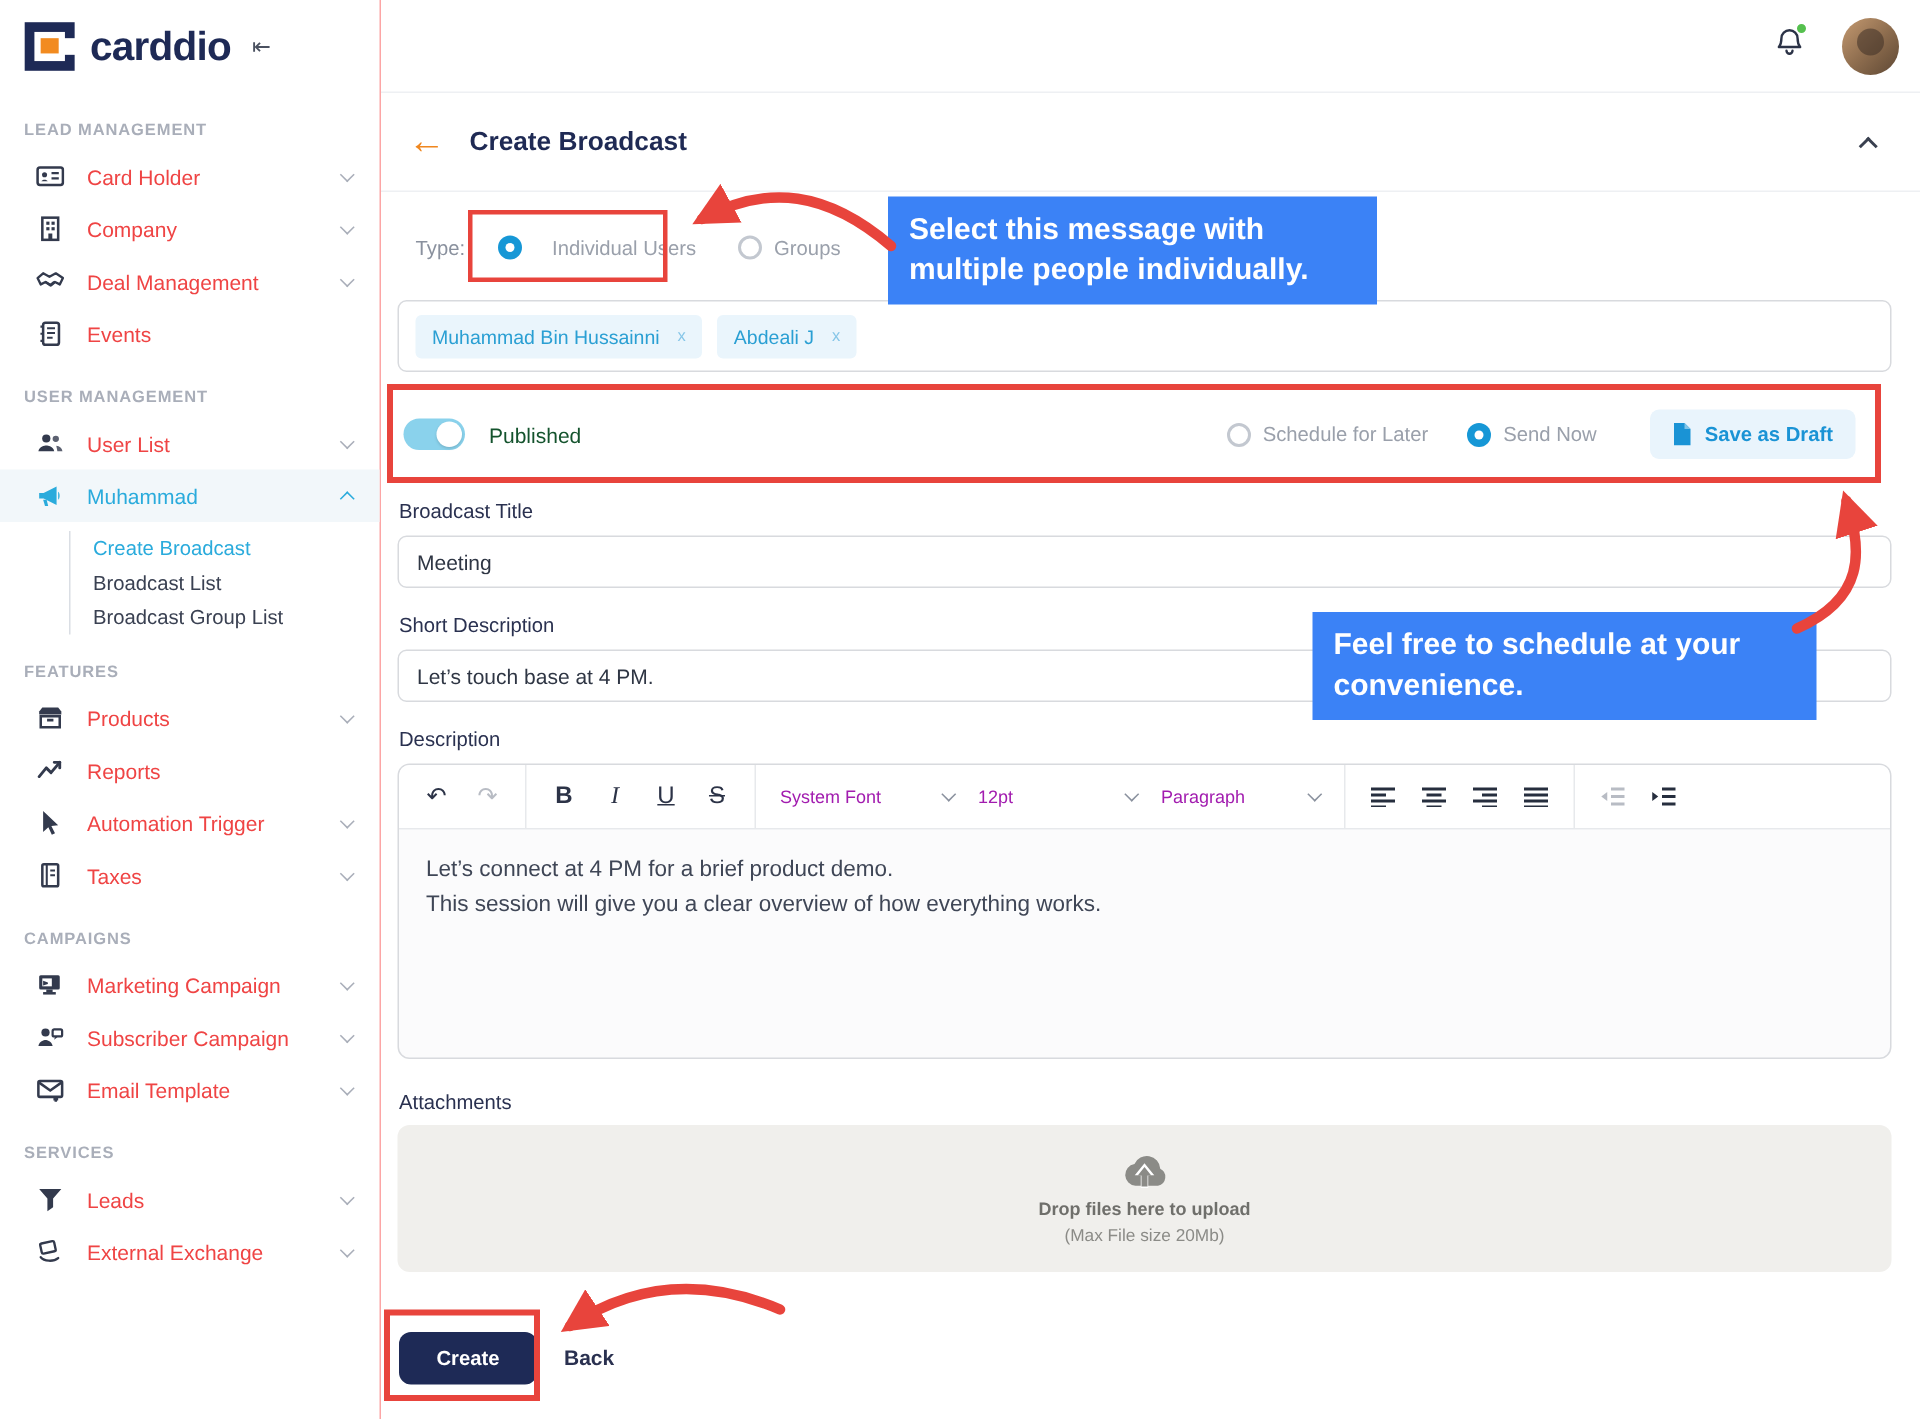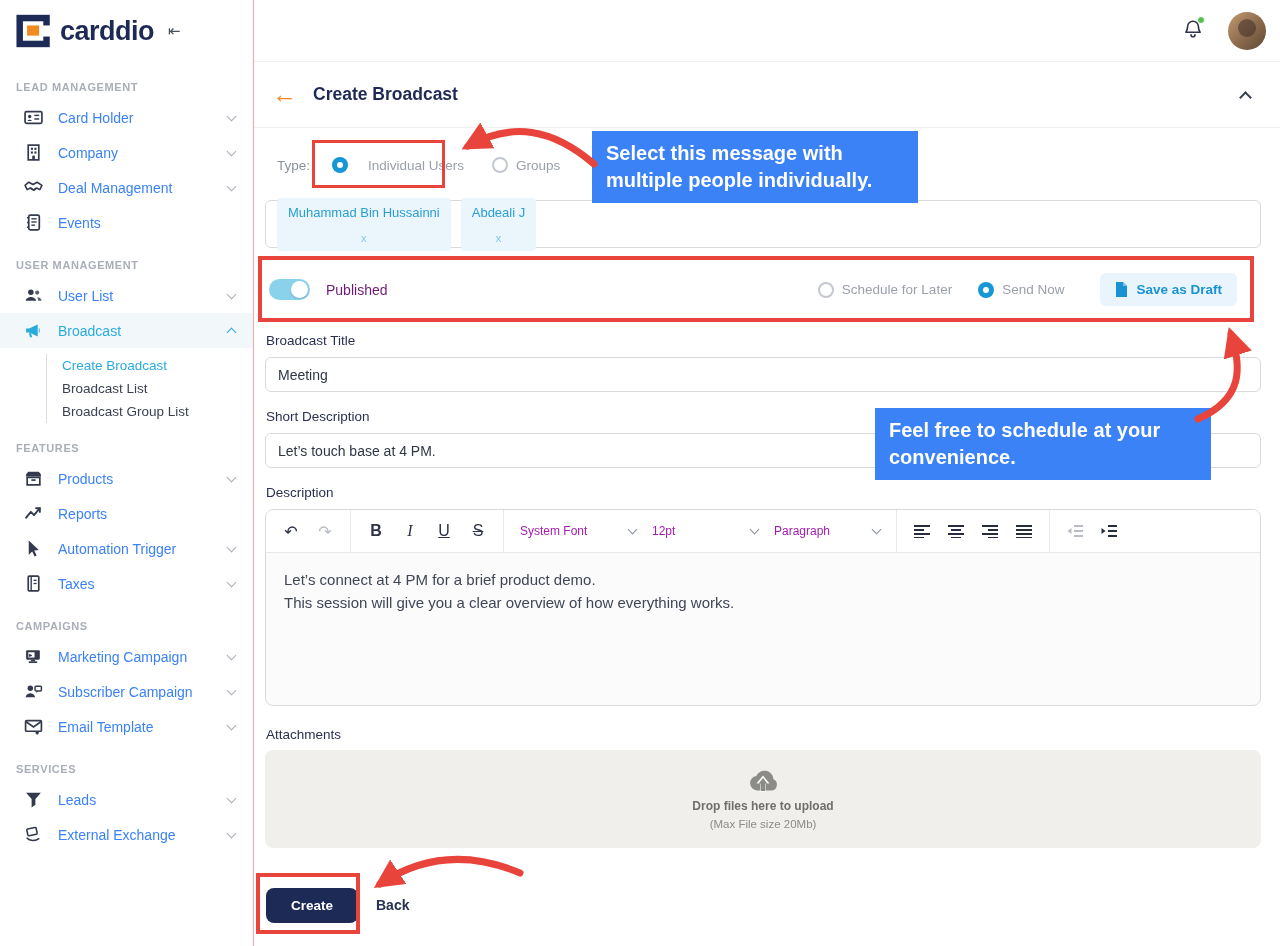--- a/index.html
+++ b/index.html
@@ -7,21 +7,21 @@
   body {
     position:relative; background:#ffffff; overflow:hidden;
     font-family:"Liberation Sans", sans-serif; color:#2a3150;
   }
   
   .sidebar { position:absolute; left:0; top:0; width:254px; height:946px; background:#fff; border-right:1px solid #fca5a5; z-index:5;}
   .logo-row { height:62px; display:flex; align-items:center; padding:0 14px 0 16px; }
   .logo-text { font-size:27px; font-weight:800; color:#1e2a56; letter-spacing:-0.5px; margin-left:7px; }
   .collapse-glyph { margin-left:14px; font-size:15px; color:#4a5160; cursor:pointer; }
   .section-label { margin:19px 16px 7px 16px; font-size:11px; font-weight:600; letter-spacing:.6px; color:#a9aeb9; }
-  .nav-item { display:flex; align-items:center; height:35px; padding:0 18px 0 24px; font-size:14px; color:#3b82f6; cursor:pointer; }
+  .nav-item { display:flex; align-items:center; height:35px; padding:0 18px 0 24px; font-size:14px; color:#ef4444; cursor:pointer; }
   .nav-item .nicon { width:19px; height:19px; margin-right:15px; flex:0 0 19px; display:flex; align-items:center; justify-content:center; }
   .nav-item.active { background:#f2f7fa; color:#2aabdc; }
   .chev { width:7px; height:7px; border-right:1.5px solid #a9aeb9; border-bottom:1.5px solid #a9aeb9; transform:rotate(45deg); margin-left:auto; margin-top:-3px;}
   .chev.up { transform:rotate(-135deg); border-color:#2aabdc; margin-top:4px;}
   .submenu { margin:6px 0 4px 46px; border-left:1px solid #dadee4; padding-left:15px; }
   .submenu-item { font-size:13.5px; color:#3a4152; padding:4px 0; cursor:pointer; }
   .submenu-item.active { color:#2aabdc; }
   
   .main { position:absolute; left:250px; top:0; width:1030px; height:946px; }
   .topbar { position:absolute; left:0; top:0; width:100%; height:62px; border-bottom:1px solid #eef0f3; display:flex; align-items:center; justify-content:flex-end; padding-right:14px; }
@@ -37,26 +37,26 @@
   
   .lbl { position:absolute; font-size:13.5px; font-weight:500; color:#2a3150; }
   .type-row { position:absolute; left:27px; top:142px; height:46px; display:flex; align-items:center; }
   .type-label { font-size:13.5px; color:#8a919e; margin-right:22px; }
   .radio { width:16px; height:16px; border-radius:50%; border:2px solid #c3c8d0; background:#fff; flex:0 0 16px; position:relative; cursor:pointer;}
   .radio.sel { border:none; background:#1697d6; }
   .radio.sel::after { content:""; position:absolute; left:5px; top:5px; width:6px; height:6px; border-radius:50%; background:#fff; }
   .radio-lab { font-size:13.5px; color:#9aa0ab; margin-left:8px; cursor:pointer;}
   .opt { display:flex; align-items:center; }
   .chips-box { position:absolute; left:15px; top:200px; width:996px; height:48px; border:1px solid #d8dade; border-radius:6px; display:flex; align-items:center; padding:0 11px; gap:10px; background:#fff;}
-  .chip { background:#eaf5fc; color:#2a9fd3; font-size:13px; padding:7px 11px; border-radius:4px; display:flex; align-items:center; gap:12px;flex-direction:column;}
+  .chip { background:#eaf5fc; color:#2a9fd3; font-size:13px; padding:7px 11px; border-radius:4px; display:flex; align-items:center; gap:12px;}
   .chip-x { font-size:11px; color:#86c6e8; cursor:pointer; }
   .pub-row { position:absolute; left:8px; top:257px; width:995px; height:65px; display:flex; align-items:center; padding:0 16px 0 11px; }
   .toggle { width:41px; height:21px; border-radius:11px; background:#8ad2ec; position:relative; cursor:pointer; flex:0 0 41px;}
   .toggle::after { content:""; position:absolute; right:2px; top:2px; width:17px; height:17px; border-radius:50%; background:#fff; box-shadow:0 1px 2px rgba(0,0,0,.15);}
-  .pub-label { font-size:14px; font-weight:500; color:#701a75; margin-left:16px; }
+  .pub-label { font-size:14px; font-weight:500; color:#14532d; margin-left:16px; }
   .pub-right { margin-left:auto; display:flex; align-items:center; }
   .pub-right .opt { margin-left:26px; }
   .save-draft { margin-left:36px; background:#e9f4fc; color:#1a93d5; font-size:13.5px; font-weight:600; border:none; border-radius:6px; padding:9px 15px; display:flex; align-items:center; gap:8px; cursor:pointer; font-family:inherit;}
   .tinput { position:absolute; left:15px; width:996px; height:35px; border:1px solid #d8dade; border-radius:6px; padding:0 12px; font-size:14px; color:#2f3644; font-family:inherit; background:#fff; outline:none;}
   
   .editor { position:absolute; left:15px; top:509px; width:996px; height:197px; border:1px solid #d8dade; border-radius:8px; background:#fbfbfc; overflow:hidden;}
   .toolbar { height:43px; background:#fff; border-bottom:1px solid #e7e9ec; display:flex; align-items:stretch; }
   .tgroup { display:flex; align-items:center; padding:0 10px; border-right:1px solid #e7e9ec; gap:4px;}
   .tgroup:last-child { border-right:none; }
   .tbtn { min-width:30px; height:30px; border:none; background:transparent; font-family:inherit; font-size:16px; color:#2c3347; display:flex; align-items:center; justify-content:center; cursor:pointer; border-radius:4px;}
@@ -170,21 +170,21 @@
     <span class="chev"></span>
   </div>
   <div class="nav-item active">
     <span class="nicon">
         <svg width="19" height="19" viewBox="0 0 18 18">
           <path d="M2 7.2v3.6h2.8l8.2 4V3.2l-8.2 4z" fill="#2aabdc"></path>
           <path d="M14 6.5c1.2.6 1.2 4.4 0 5z" fill="#2aabdc"></path>
           <path d="M4.5 11.5l1.2 4h2l-1-4z" fill="#2aabdc"></path>
         </svg>
       </span>
-    <span>Broadcast</span>
+    <span>Muhammad</span>
     <span class="chev up"></span>
   </div>
   <div class="submenu">
     <div class="submenu-item active">Create Broadcast</div>
     <div class="submenu-item">Broadcast List</div>
     <div class="submenu-item">Broadcast Group List</div>
   </div>
 
   <div class="section-label">FEATURES</div>
   <div class="nav-item">

